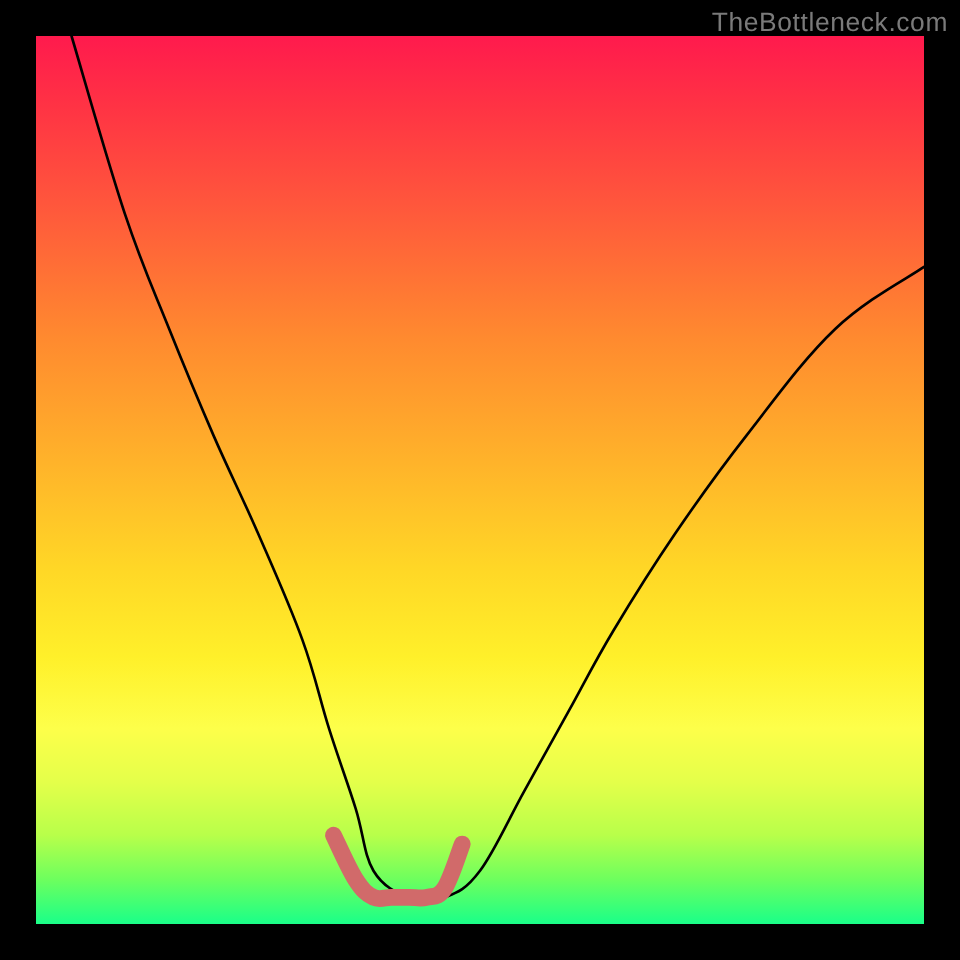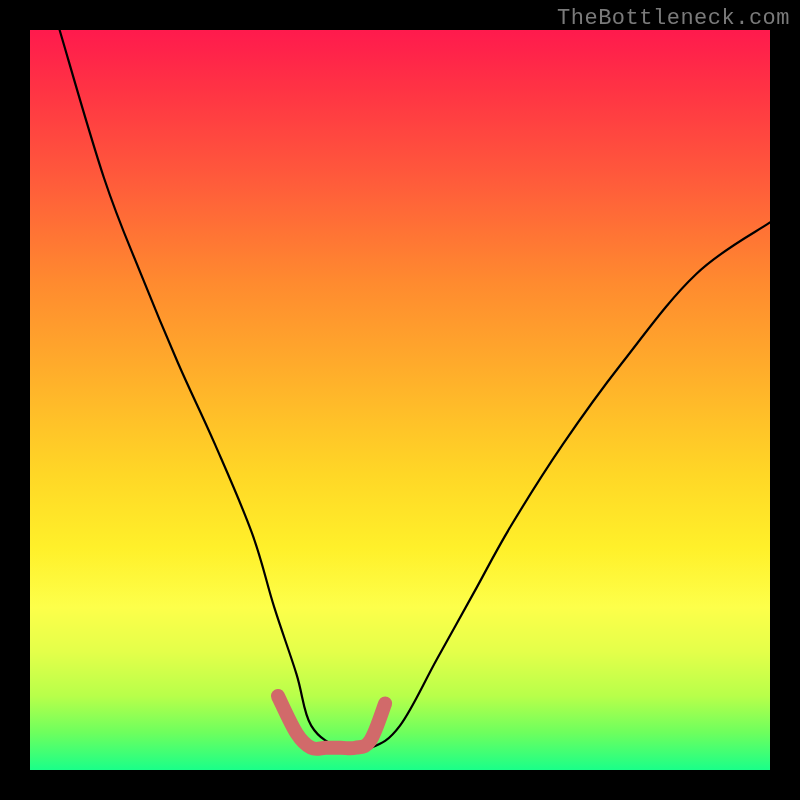--- a/index.html
+++ b/index.html
@@ -9,21 +9,20 @@
     height: 800px;
     background: #000;
     font-family: Arial, Helvetica, sans-serif;
     overflow: hidden;
   }
   .frame {
     position: relative;
     width: 800px;
     height: 800px;
     background: #000;
-    font-family: Liberation Mono, monospace;
   }
   .plot-area {
     position: absolute;
     left: 30px;
     top: 30px;
     width: 740px;
     height: 740px;
     
     background: linear-gradient(
       to bottom,

